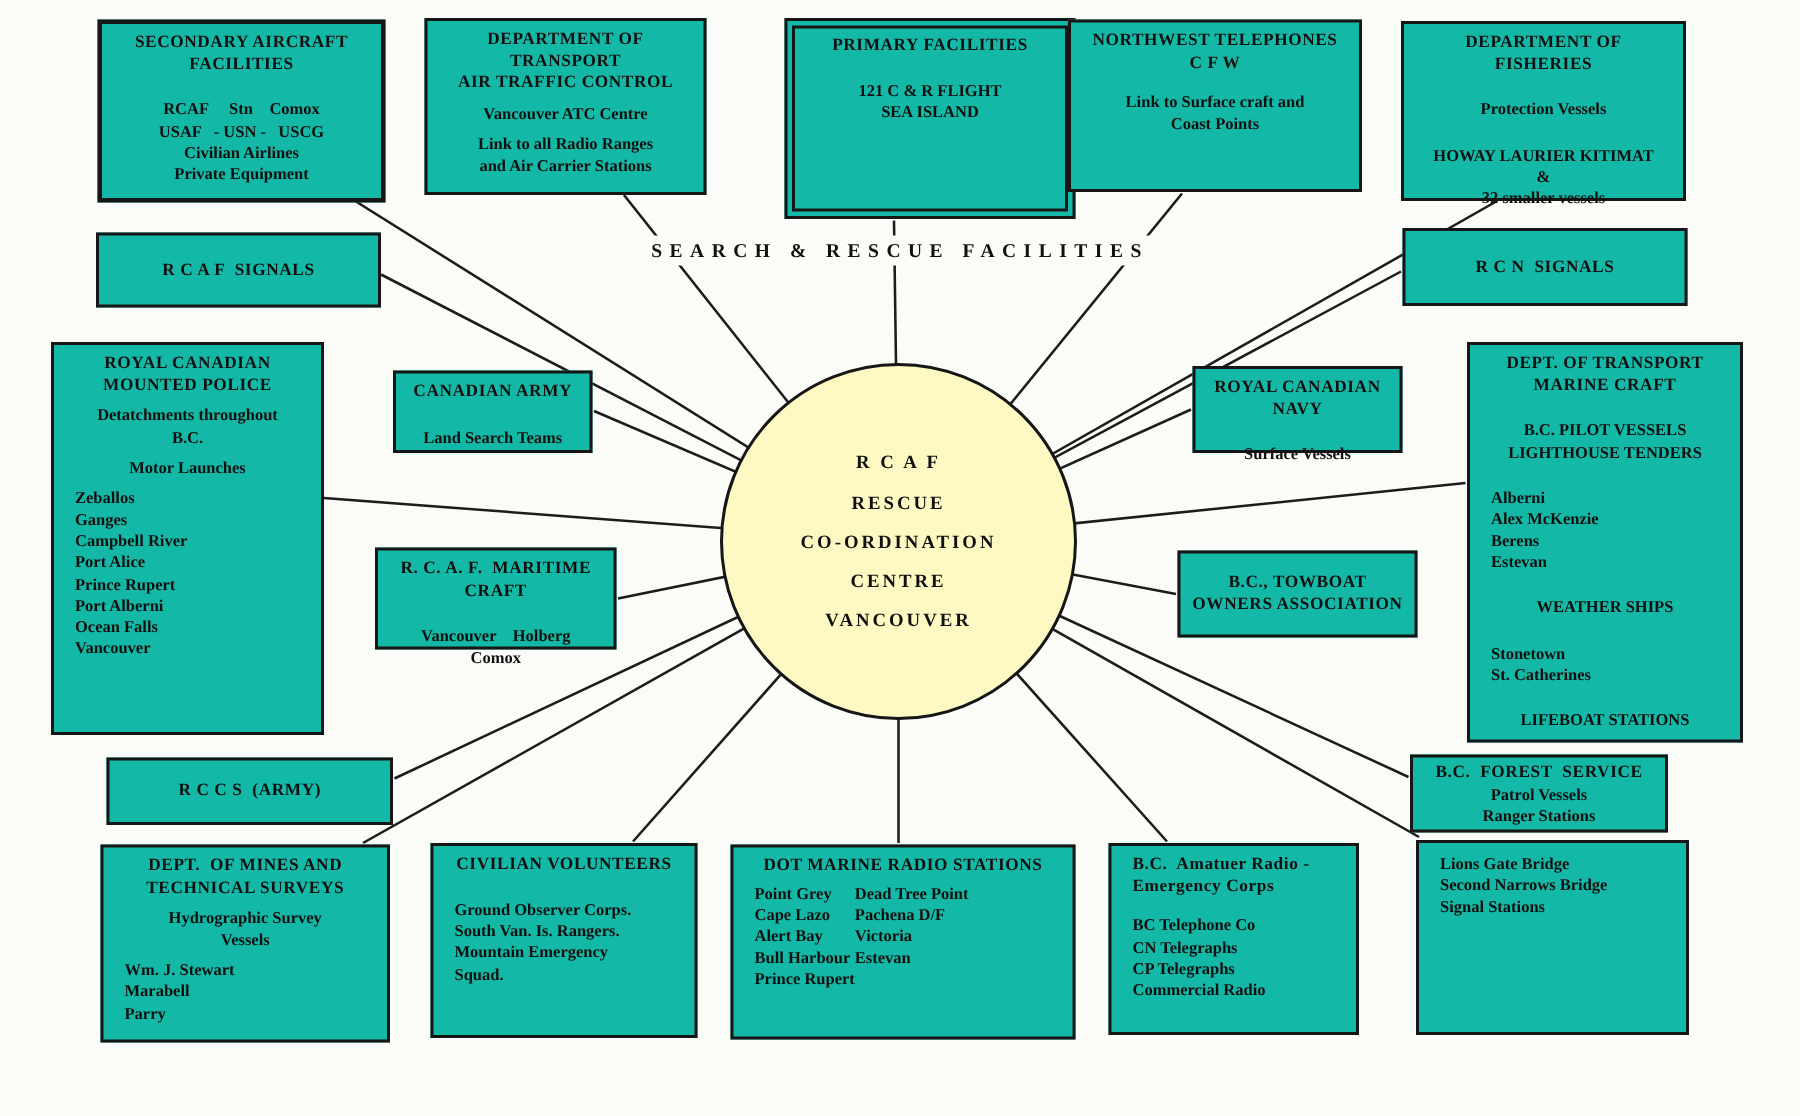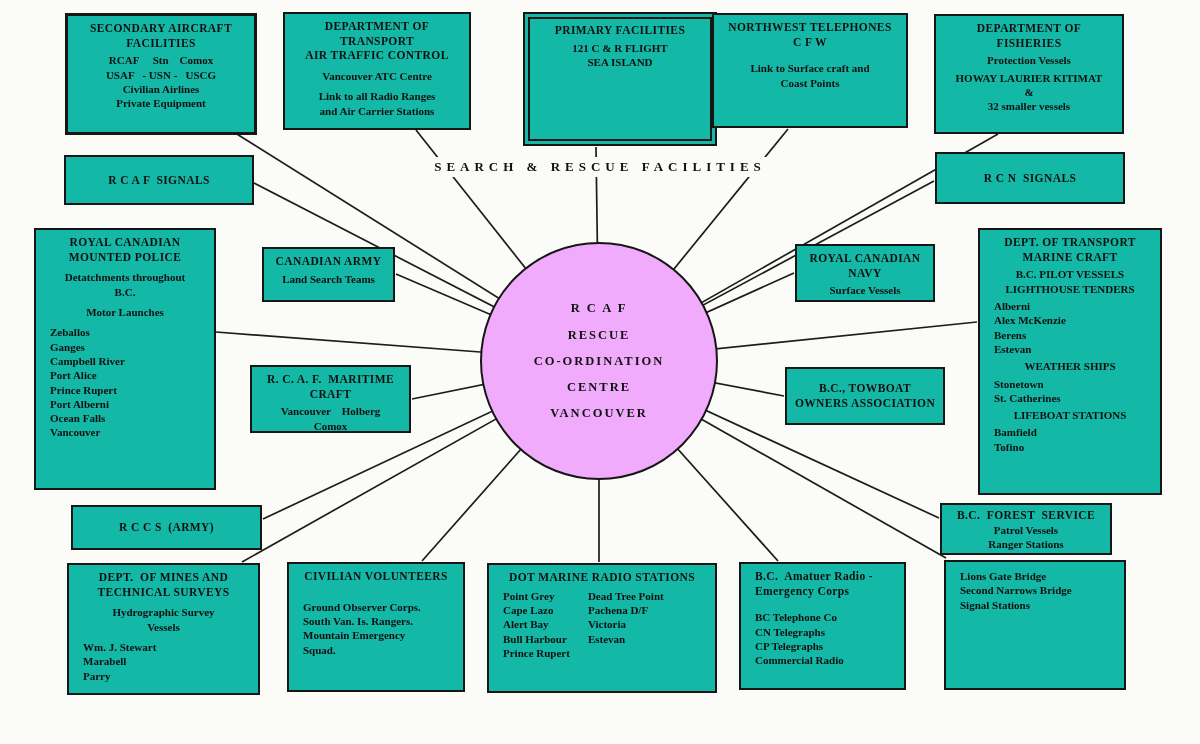--- a/index.html
+++ b/index.html
@@ -4,31 +4,31 @@
 <style>
   html,body{margin:0;padding:0;}
   body{background:#fbfbf7;font-family:"Liberation Serif", serif;color:#101010;}
   .stage{position:relative;width:1200px;height:744px;background:#fbfbf7;overflow:hidden;}
   .wires{position:absolute;left:0;top:0;z-index:1;}
   .box{position:absolute;border:2px solid #161616;background:#14b8a6;box-sizing:border-box;
        padding:5px 4px;z-index:2;}
   .inner2{border:2px solid #161616;width:100%;height:100%;box-sizing:border-box;padding:4px 3px;}
   .t{font-weight:bold;font-size:11.5px;line-height:1.28;white-space:pre-wrap;letter-spacing:.4px;}
   .b{font-weight:bold;font-size:11px;line-height:1.3;white-space:pre-wrap;margin-top:6px;}
-  .b.tight{margin-top:3px;}
+  .b.tight{margin-top:16px;}
   .ta-c{text-align:center;}
   .ta-l{text-align:left;}
   .pad-l{padding-left:10px;}
   .heading{position:absolute;left:432px;top:157px;width:336px;z-index:3;text-align:center;
            background:#fbfbf7;font-weight:bold;font-size:13px;letter-spacing:5px;padding:2px 0;}
   .circle{position:absolute;left:480px;top:242px;width:238px;height:238px;border-radius:50%;
-          border:2px solid #161616;background:#f0abfc;z-index:2;display:flex;align-items:center;
+          border:2px solid #161616;background:#fef9c3;z-index:2;display:flex;align-items:center;
           justify-content:center;text-align:center;font-weight:bold;font-size:12.5px;
           letter-spacing:2px;line-height:2.1;white-space:pre-wrap;box-sizing:border-box;}
-  .cols{display:flex;gap:18px;margin-top:4px;}
+  .cols{display:flex;margin-top:4px;}
   .cols .b{margin-top:0;}
 </style>
 </head>
 <body>
 
 <div class="stage">
 
   <svg class="wires" width="1200" height="744">
     <g stroke="#1c1c1c" stroke-width="1.7">
       <line x1="599" y1="361" x2="232" y2="131"></line>

